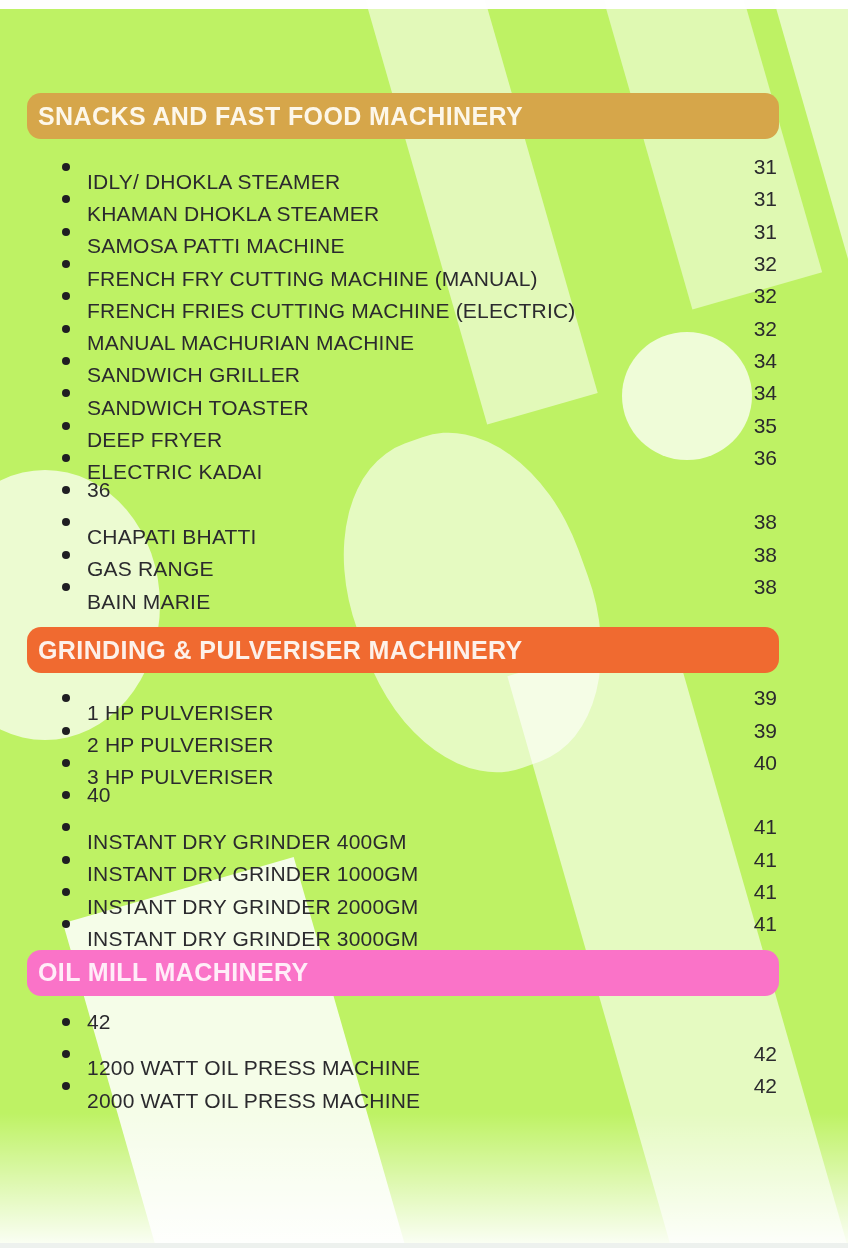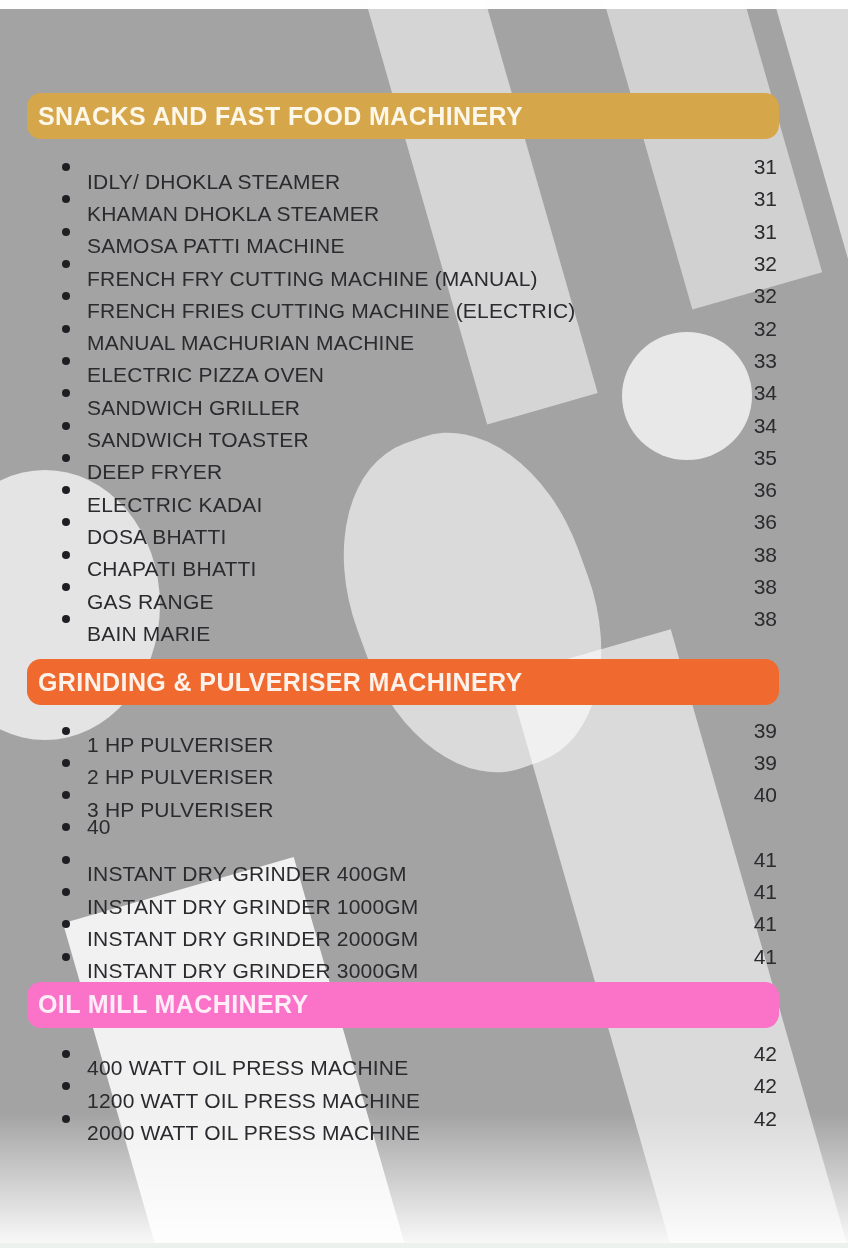--- a/index.html
+++ b/index.html
@@ -4,21 +4,21 @@
 <style>
   html, body {
     margin: 0;
     padding: 0;
     background: #ffffff;
   }
   .page {
     position: relative;
     width: 848px;
     height: 1248px;
-    background: #a3a3a3;
+    background: #bef264;
     overflow: hidden;
     font-family: "Liberation Sans", sans-serif;
   }
   
   .bg {
     position: absolute;
     inset: 0;
     overflow: hidden;
     pointer-events: none;
   }
@@ -159,25 +159,20 @@
     <span class="label">FRENCH FRIES CUTTING MACHINE (ELECTRIC)</span>
     <span class="pagenum">32</span>
   </li>
 
   <li class="row">
     <span class="bullet"></span>
     <span class="label">MANUAL MACHURIAN MACHINE</span>
     <span class="pagenum">32</span>
   </li>
 
-  <li class="row">
-    <span class="bullet"></span>
-    <span class="label">ELECTRIC PIZZA OVEN</span>
-    <span class="pagenum">33</span>
-  </li>
 
   <li class="row">
     <span class="bullet"></span>
     <span class="label">SANDWICH GRILLER</span>
     <span class="pagenum">34</span>
   </li>
 
   <li class="row">
     <span class="bullet"></span>
     <span class="label">SANDWICH TOASTER</span>
@@ -191,21 +186,20 @@
   </li>
 
   <li class="row">
     <span class="bullet"></span>
     <span class="label">ELECTRIC KADAI</span>
     <span class="pagenum">36</span>
   </li>
 
   <li class="row">
     <span class="bullet"></span>
-    <span class="label">DOSA BHATTI</span>
     <span class="pagenum">36</span>
   </li>
 
   <li class="row">
     <span class="bullet"></span>
     <span class="label">CHAPATI BHATTI</span>
     <span class="pagenum">38</span>
   </li>
 
   <li class="row">
@@ -276,21 +270,20 @@
 </ul>
   </section>
 
   <section class="section sec-3">
     <header class="section-header" style="background: rgb(250, 115, 200);">
       <span class="section-title" style="color: rgb(255, 237, 248);">OIL MILL MACHINERY</span>
     </header>
     <ul class="item-list">
   <li class="row">
     <span class="bullet"></span>
-    <span class="label">400 WATT OIL PRESS MACHINE</span>
     <span class="pagenum">42</span>
   </li>
 
   <li class="row">
     <span class="bullet"></span>
     <span class="label">1200 WATT OIL PRESS MACHINE</span>
     <span class="pagenum">42</span>
   </li>
 
   <li class="row">

